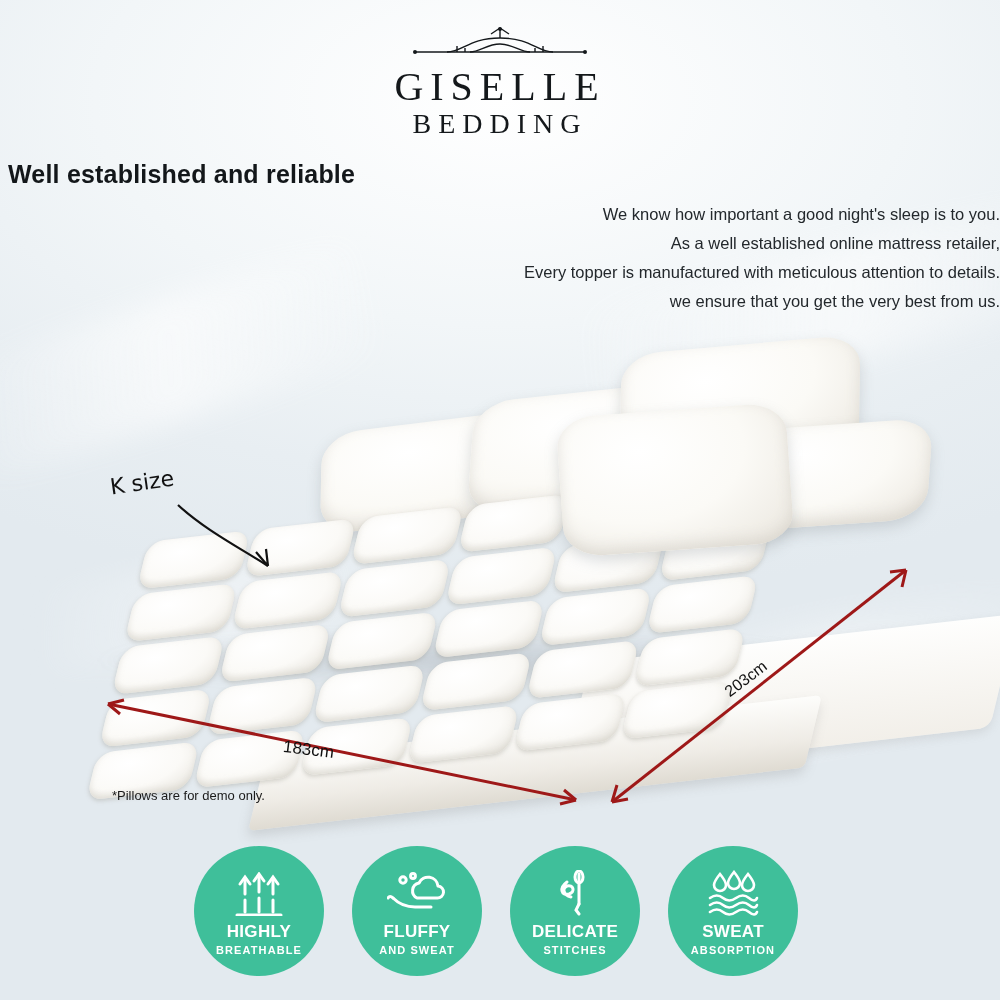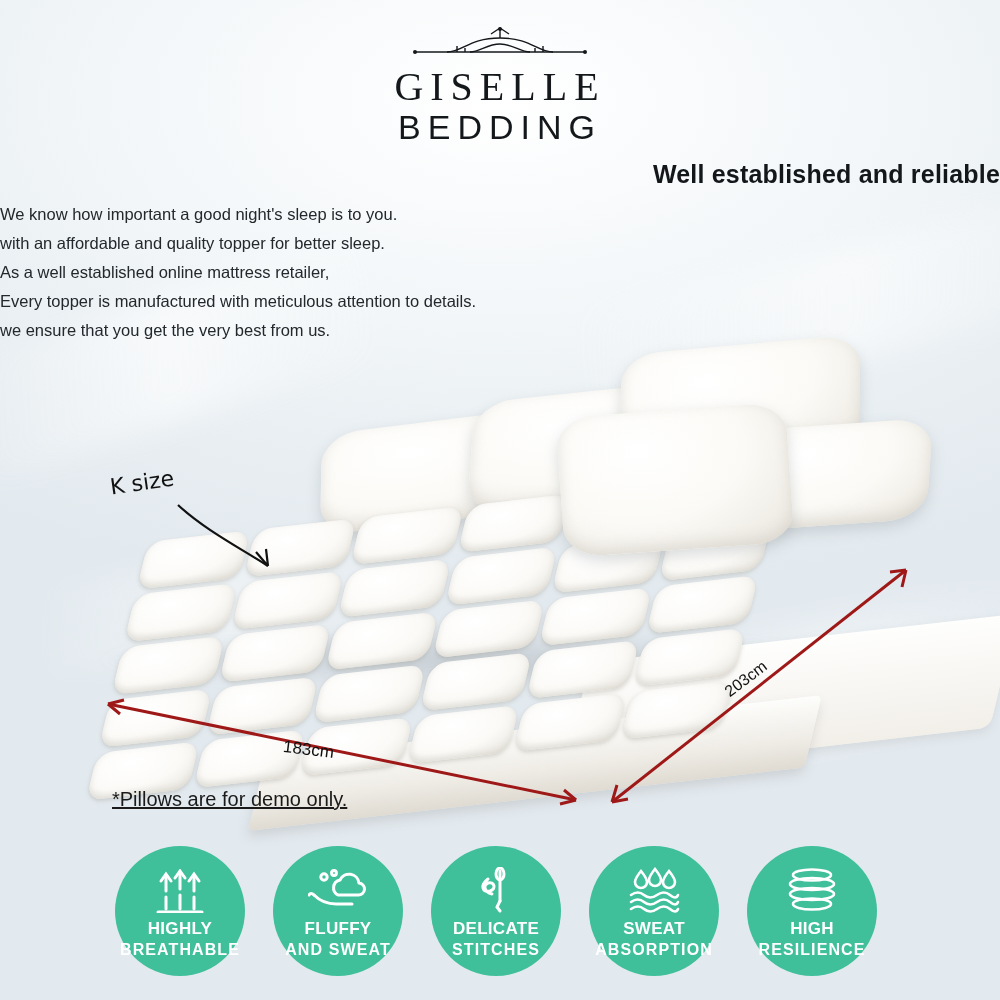--- a/index.html
+++ b/index.html
@@ -32,32 +32,32 @@
   .brand {
     position: absolute; left: 0; right: 0; top: 26px;
     text-align: center;
   }
   .brand-orn { display:block; margin: 0 auto 6px; }
   .brand-name {
     font-family: "Liberation Serif", serif;
     font-size: 40px; letter-spacing: 7px; color: #14181b; line-height: 1.05;
   }
   .brand-sub {
-    font-family: Liberation Sans, sans-serif;
-    font-size: 34px; letter-spacing: 7px; color: #14181b; line-height: 1.15;
+    font-family: Liberation Serif, serif;
+    font-size: 28px; letter-spacing: 7px; color: #14181b; line-height: 1.15;
   }
   .headline {
     position: absolute; left: 8px; right: 0; top: 160px;
-    text-align: right;
+    text-align: left;
     font-size: 25px; font-weight: bold; color: #13171a;
     letter-spacing: .2px;
   }
   .copy {
     position: absolute; left: 0; right: 0; top: 200px;
-    text-align: left;
+    text-align: right;
     color: #23282c; font-size: 16.5px; line-height: 29px;
   }
 
   
   .photo { position:absolute; left:0; top:330px; width:1000px; height:500px; }
 
   
   .topper {
     position: absolute;
     left: 105px; top: 160px;
@@ -122,38 +122,38 @@
   .dim-183 {
     position:absolute; left: 283px; top: 740px;
     font-size: 17px; color: #111; transform: rotate(7deg);
   }
   .dim-203 {
     position:absolute; left: 722px; top: 670px;
     font-size: 16px; color: #111; transform: rotate(-37deg);
   }
   .demo-note {
     position:absolute; left: 112px; top: 788px;
-    font-size: 20px; color: #1a1a1a; text-decoration: underline;
+    font-size: 13px; color: #1a1a1a;
   }
 
   
   .features {
     position:absolute; left: 0; right: 8px; bottom: 24px;
     display:flex; justify-content:center; gap: 28px;
   }
   .badge {
     width: 130px; height: 130px; border-radius: 50%;
     background: #3fbf9a;
     color: #fff; text-align:center;
     display:flex; flex-direction:column; align-items:center; justify-content:center;
     padding-top: 4px;
   }
   .badge .ic { height: 46px; display:flex; align-items:flex-end; justify-content:center; }
   .badge .t1 { font-size: 17px; font-weight: bold; letter-spacing:.3px; margin-top: 6px; }
-  .badge .t2 { font-size: 16px; font-weight: bold; letter-spacing: 1.1px; margin-top: 2px; }
+  .badge .t2 { font-size: 11px; font-weight: bold; letter-spacing: 1.1px; margin-top: 2px; }
 </style>
 </head>
 <body>
 
 <div class="page">
 
   <div class="streak s1"></div>
   <div class="streak s2"></div>
   <div class="streak s3"></div>
   <div class="streak s4"></div>
@@ -173,21 +173,20 @@
       <circle cx="190" cy="26" r="2" fill="#14181b"></circle>
     </svg>
     <div class="brand-name">GISELLE</div>
     <div class="brand-sub">BEDDING</div>
   </div>
 
   <div class="headline">Well established and reliable</div>
 
   <div class="copy">
     <div>We know how important a good night's sleep is to you.</div>
-    <div>with an affordable and quality topper for better sleep.</div>
     <div>As a well established online mattress retailer,</div>
     <div>Every topper is manufactured with meticulous attention to details.</div>
     <div>we ensure that you get the very best from us.</div>
   </div>
 
   <div class="photo">
 
     <div class="shadow-ground"></div>
 
     <div class="pillow p1"></div>
@@ -317,29 +316,15 @@
             <path d="M6 28 q7 -5 13 0 t13 0 t13 0 t8 0"></path>
             <path d="M6 35 q7 -5 13 0 t13 0 t13 0 t8 0"></path>
             <path d="M6 42 q7 -5 13 0 t13 0 t13 0 t8 0"></path>
           </g>
         </svg>
       </div>
       <div class="t1">SWEAT</div>
       <div class="t2">ABSORPTION</div>
     </div>
 
-    <div class="badge">
-      <div class="ic">
-        <svg width="56" height="46" viewBox="0 0 56 46">
-          <g stroke="#fff" stroke-width="2.6" fill="none">
-            <ellipse cx="28" cy="8" rx="19" ry="5.5"></ellipse>
-            <ellipse cx="28" cy="17" rx="22" ry="6"></ellipse>
-            <ellipse cx="28" cy="27" rx="22" ry="6"></ellipse>
-            <ellipse cx="28" cy="37" rx="19" ry="5.5"></ellipse>
-          </g>
-        </svg>
-      </div>
-      <div class="t1">HIGH</div>
-      <div class="t2">RESILIENCE</div>
-    </div>
 
   </div>
 </div>
 
 </body></html>

